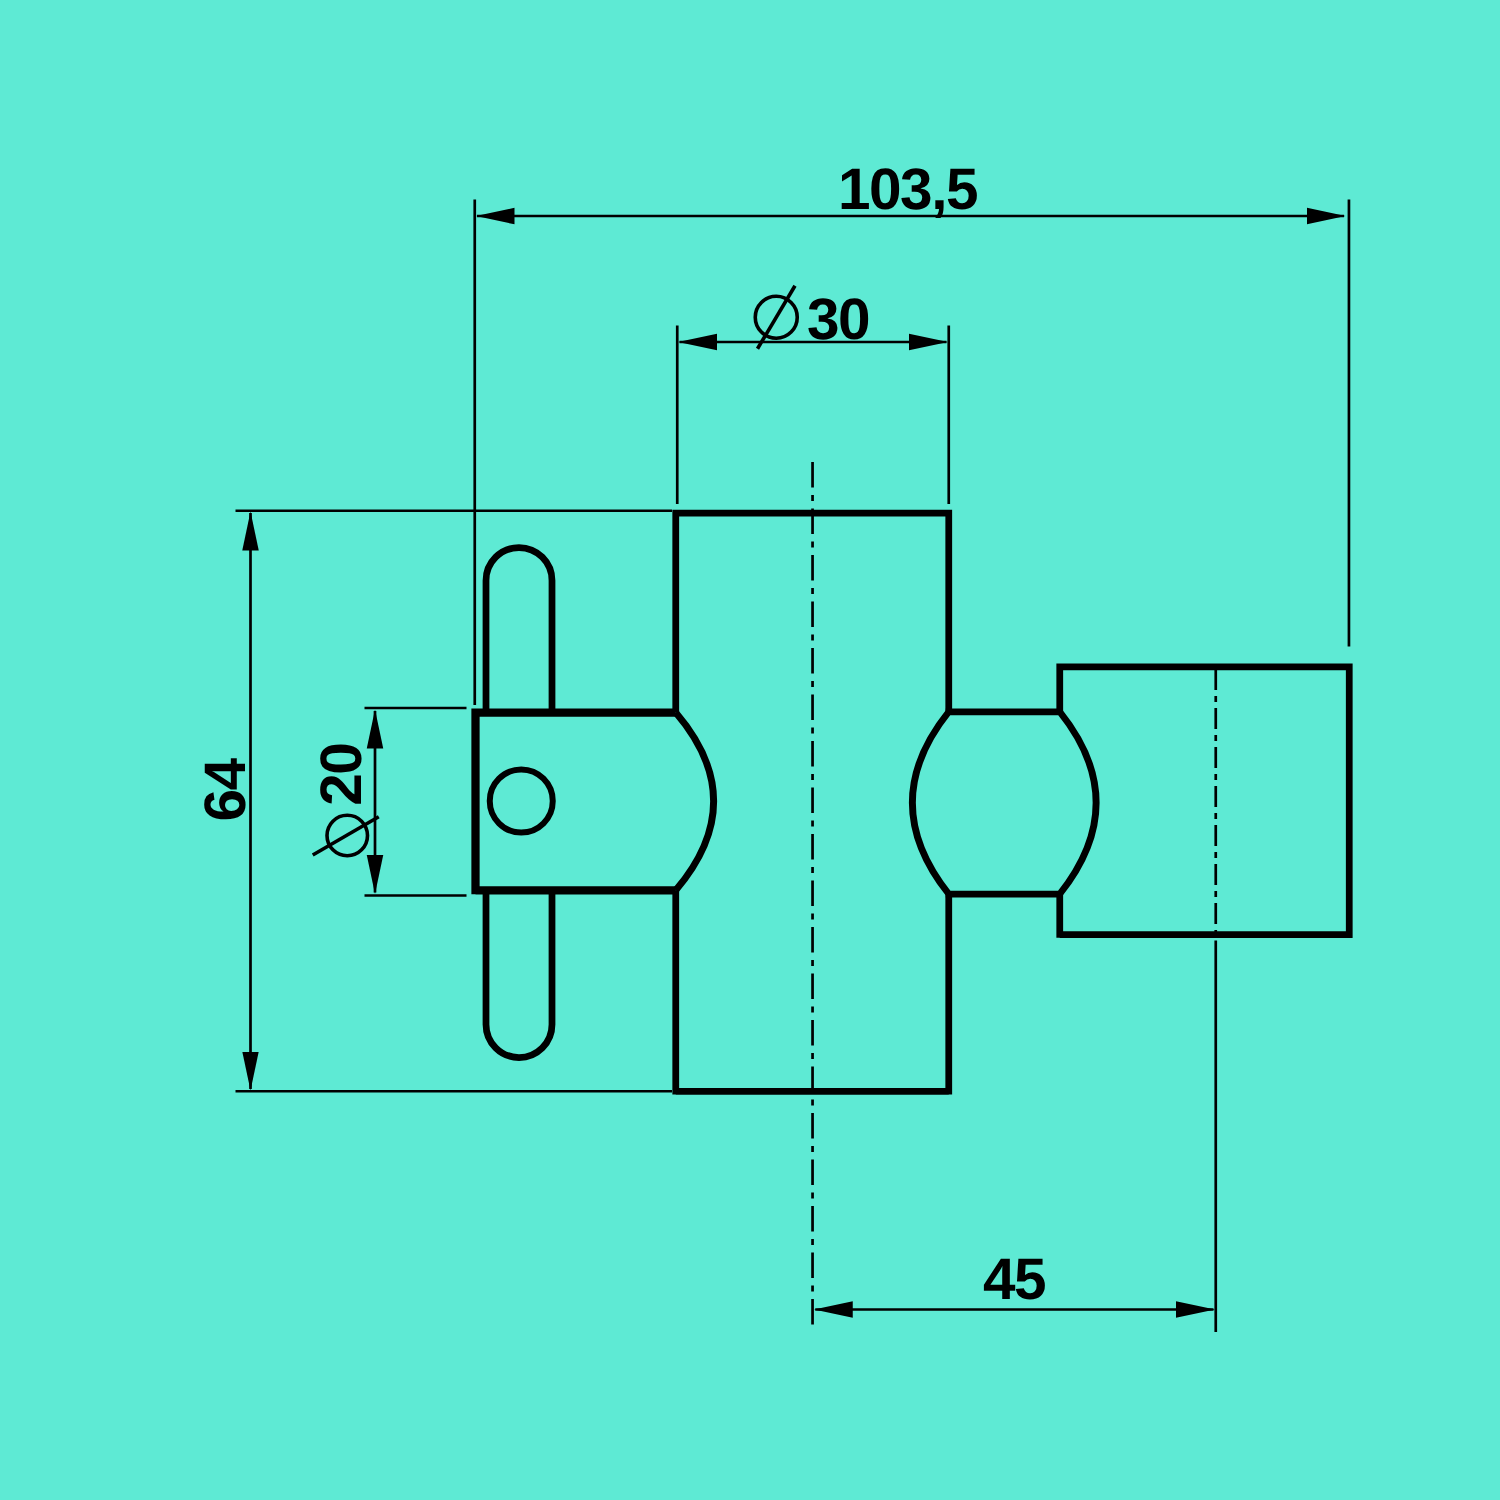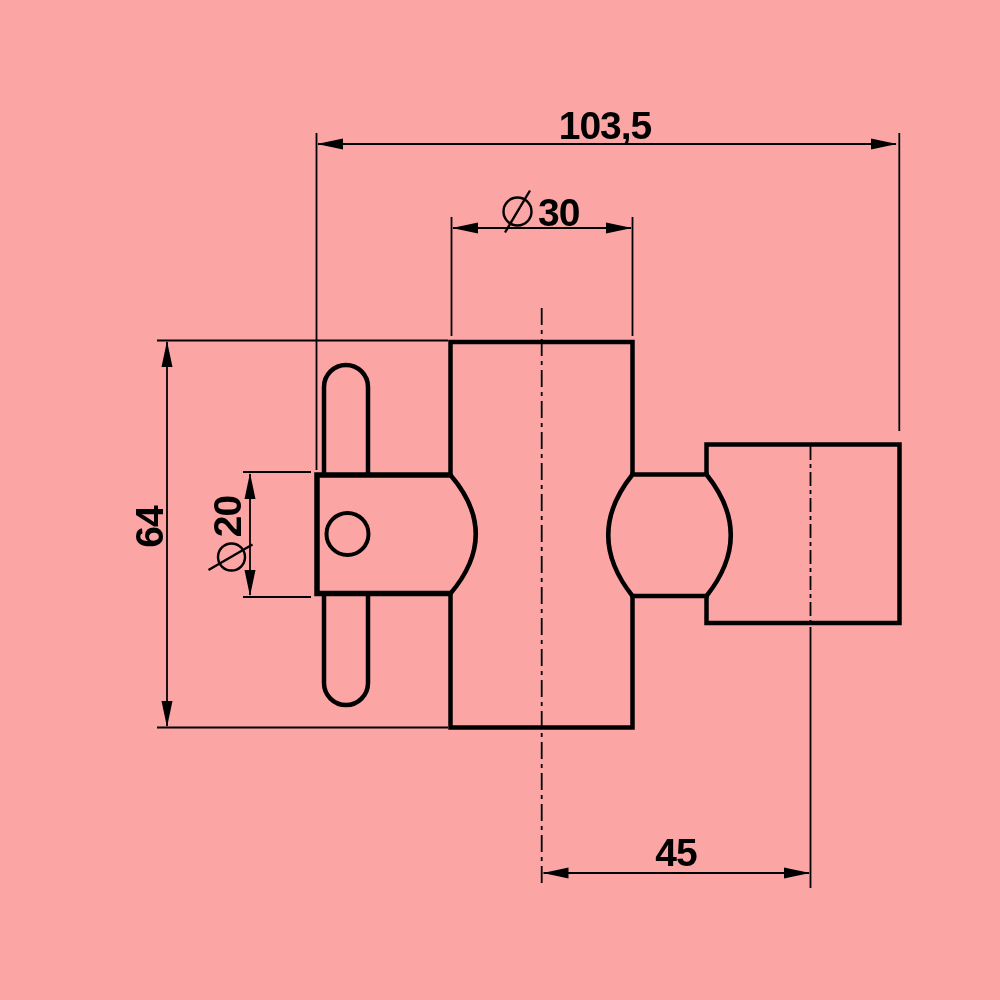--- a/index.html
+++ b/index.html
@@ -4,21 +4,21 @@
 <style>
   html, body {
     margin: 0;
     padding: 0;
     background: #ffffff;
   }
   .stage {
     position: relative;
     width: 1000px;
     height: 1000px;
-    background: #fca5a5;
+    background: #5eead4;
     overflow: hidden;
   }
   svg { display: block; }
   .part {
     fill: none;
     stroke: #000000;
     stroke-width: 4.5;
   }
   .part-heavy {
     fill: none;

